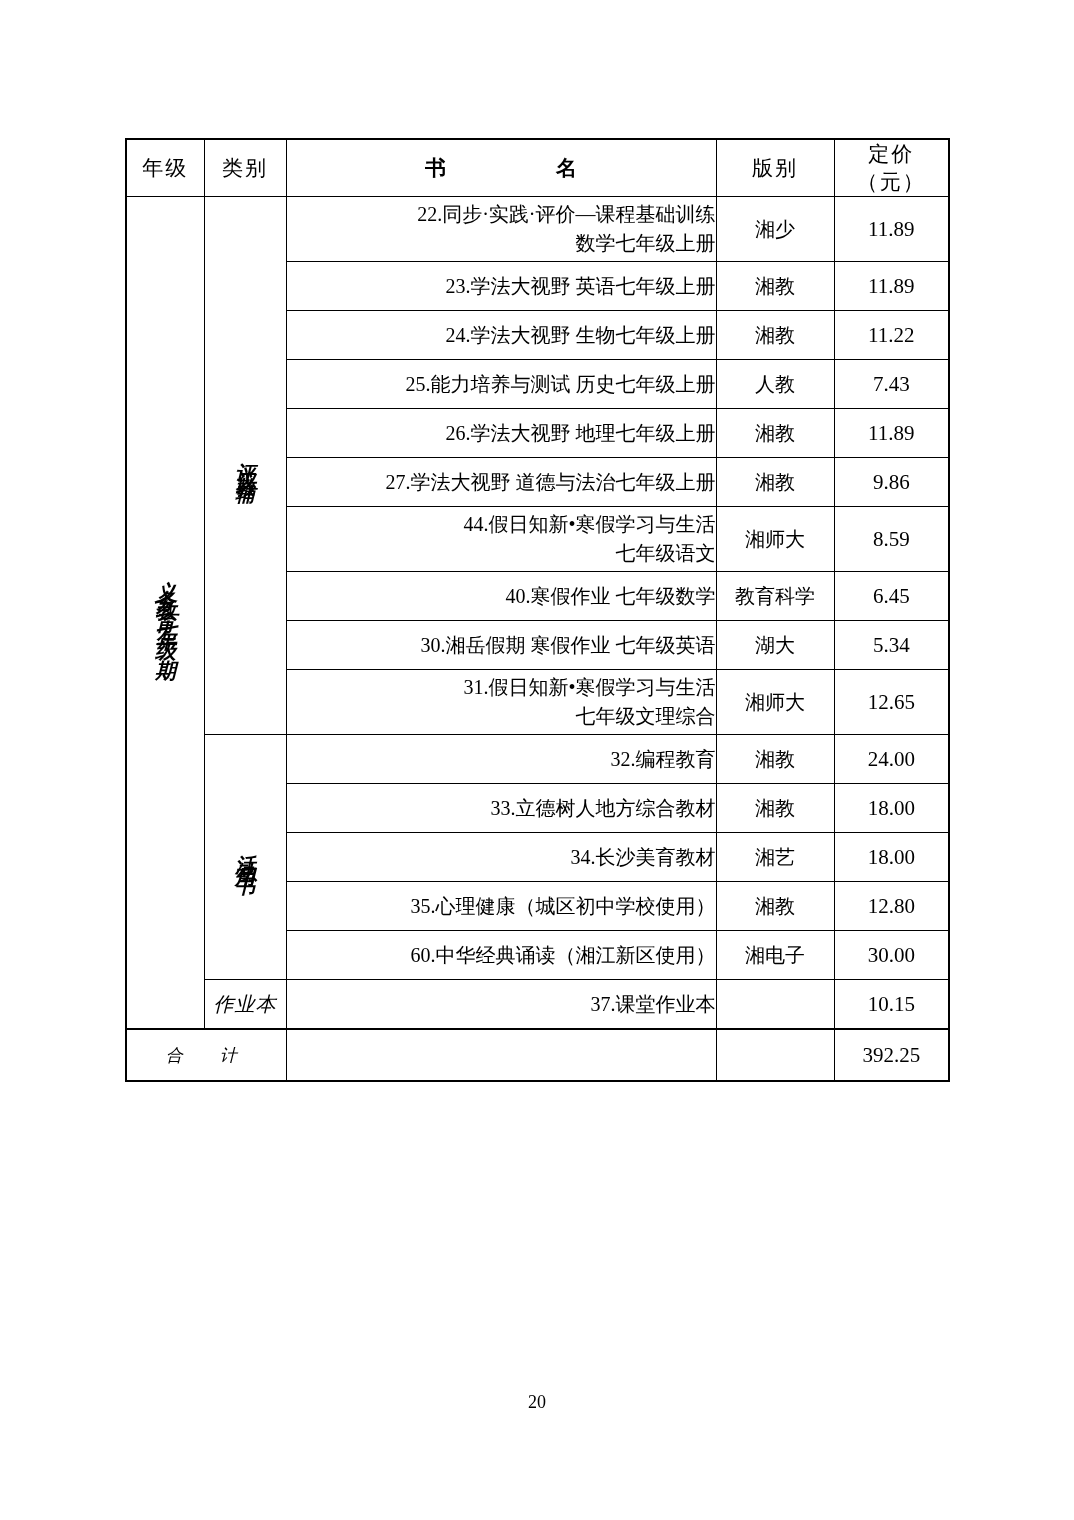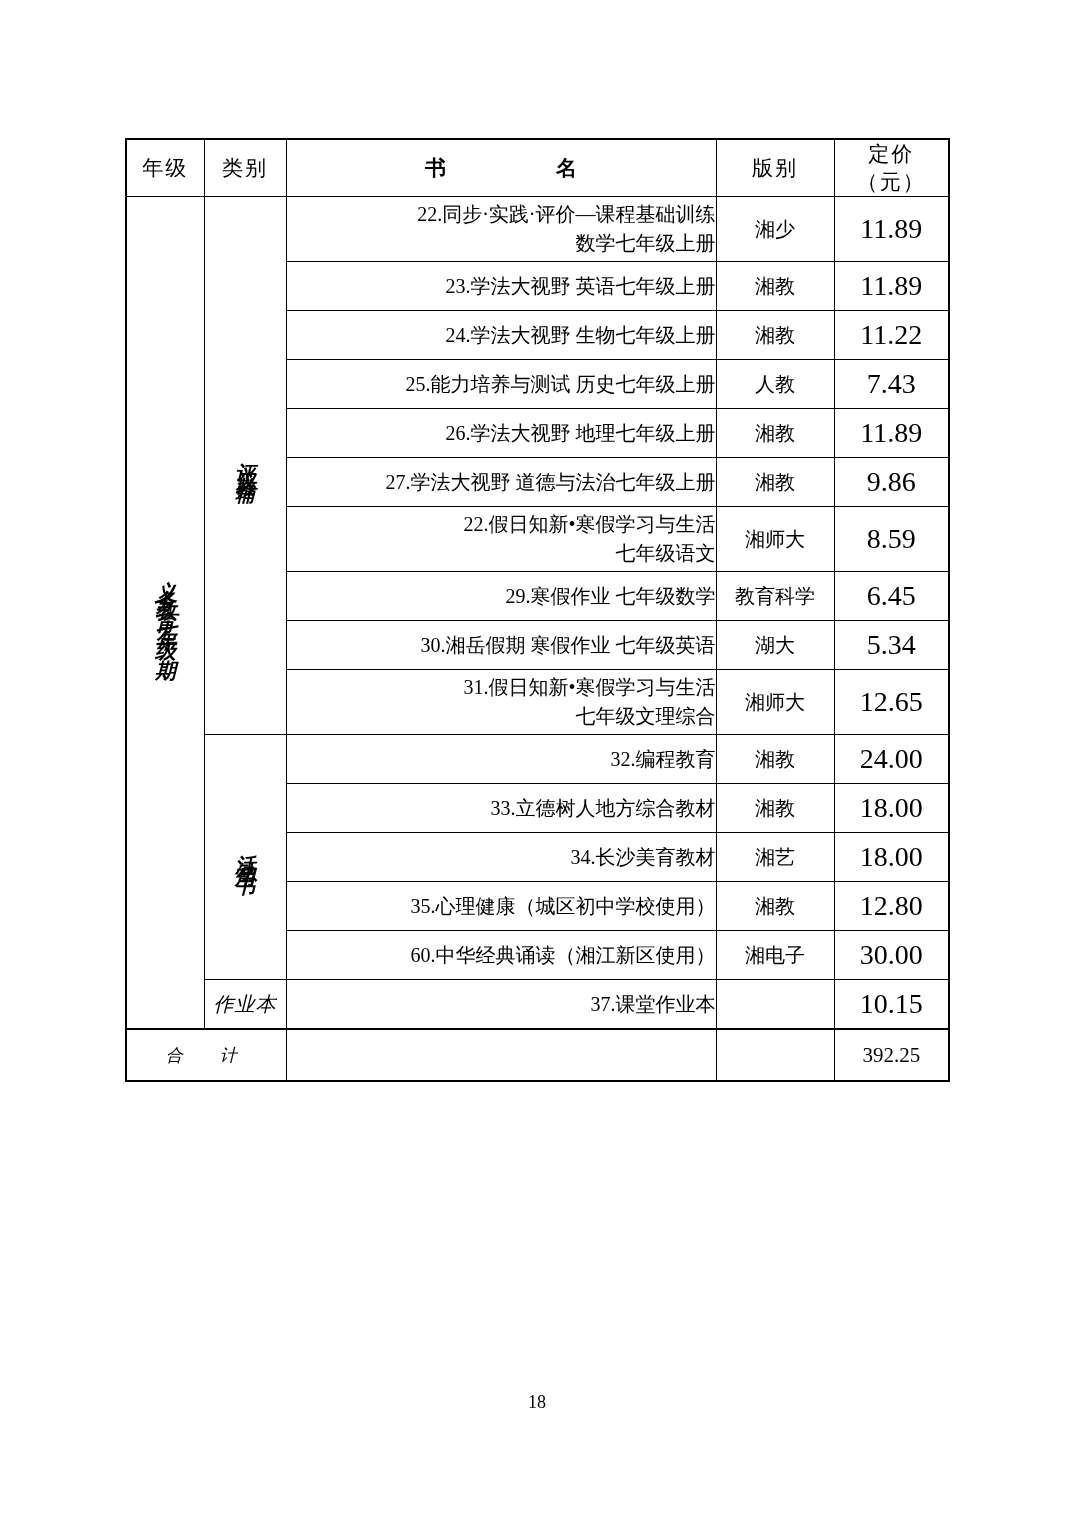--- a/index.html
+++ b/index.html
@@ -95,21 +95,21 @@
   td.bookname .l2 {
     display: block;
     padding-left: 28px;
   }
   td.pub {
     text-align: center;
     font-size: 20px;
   }
   td.price {
     text-align: center;
-    font-size: 28px;
+    font-size: 21px;
     font-family: "Liberation Serif", serif;
   }
   tr.row-1line td { height: 48px; }
   tr.row-2line td { height: 64px; }
 
   td.worksheet-cat {
     text-align: center;
     font-size: 20px;
     font-weight: bold;
     font-style: italic;
@@ -196,27 +196,27 @@
           <td class="price">11.89</td>
         </tr>
 
         <tr class="row-1line">
           <td class="bookname">27.学法大视野  道德与法治七年级上册</td>
           <td class="pub">湘教</td>
           <td class="price">9.86</td>
         </tr>
 
         <tr class="row-2line">
-          <td class="bookname"><span>22.假日知新•寒假学习与生活</span><span class="l2">七年级语文</span></td>
+          <td class="bookname"><span>44.假日知新•寒假学习与生活</span><span class="l2">七年级语文</span></td>
           <td class="pub">湘师大</td>
           <td class="price">8.59</td>
         </tr>
 
         <tr class="row-1line">
-          <td class="bookname">29.寒假作业  七年级数学</td>
+          <td class="bookname">40.寒假作业  七年级数学</td>
           <td class="pub">教育科学</td>
           <td class="price">6.45</td>
         </tr>
 
         <tr class="row-1line">
           <td class="bookname">30.湘岳假期  寒假作业  七年级英语</td>
           <td class="pub">湖大</td>
           <td class="price">5.34</td>
         </tr>
 
@@ -267,14 +267,14 @@
         <tr class="total">
           <td class="total-label" colspan="2">合　计</td>
           <td class="bookname"></td>
           <td class="pub"></td>
           <td class="total-price">392.25</td>
         </tr>
       </tbody>
     </table>
   </div>
 
-  <div class="page-number">18</div>
+  <div class="page-number">20</div>
 </div>
 
 </body></html>

